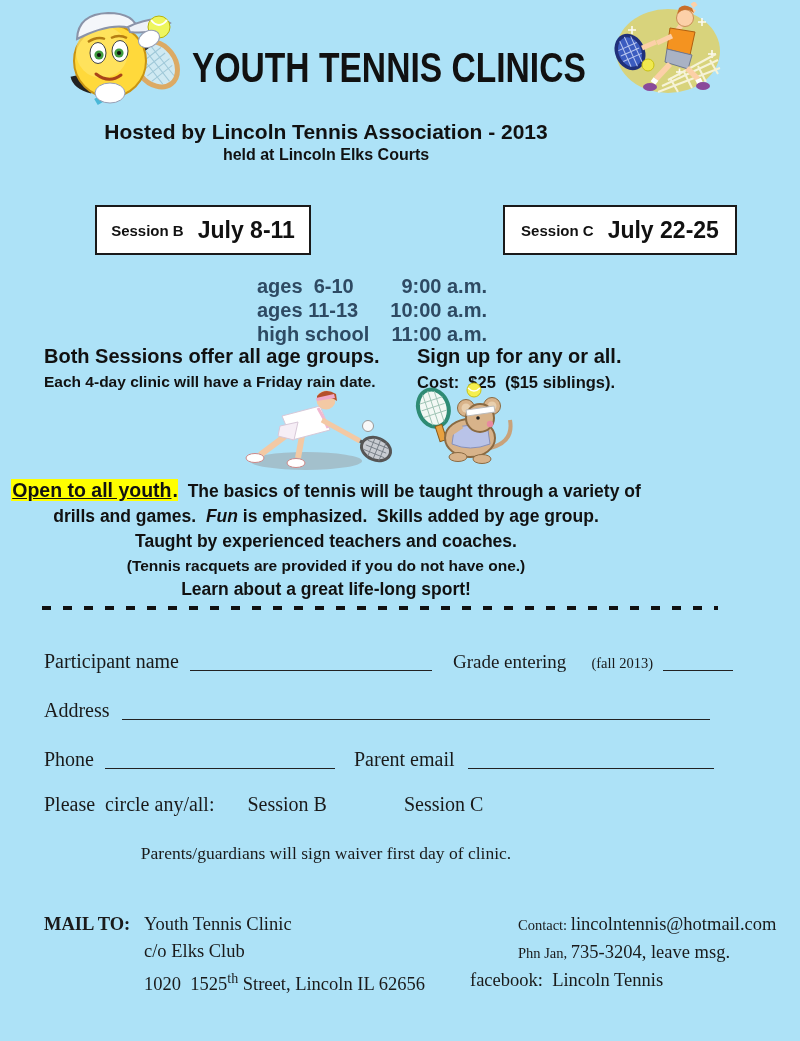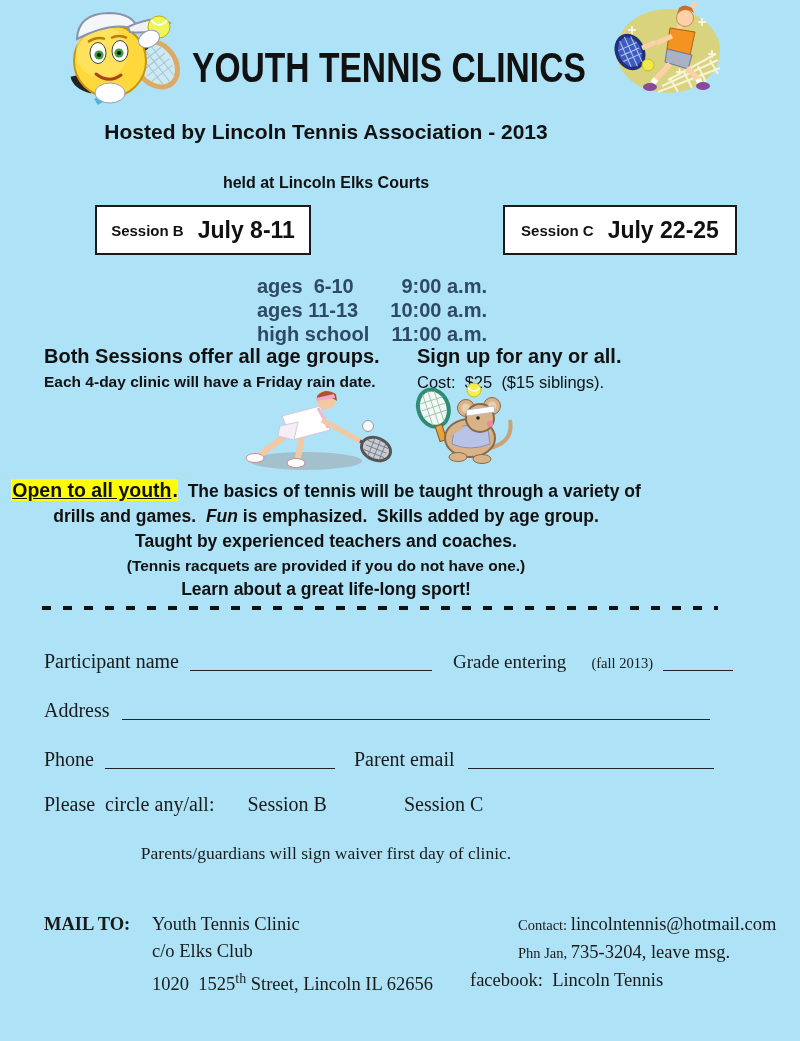--- a/index.html
+++ b/index.html
@@ -7,34 +7,34 @@
         font-family:"Liberation Sans",sans-serif;color:#111;}
   .abs{position:absolute;}
   .serif{font-family:"Liberation Serif",serif;color:#1a1a1a;}
   .b{font-weight:bold;}
   .pre{white-space:pre;}
   .center{left:0;width:652px;text-align:center;}
   .nowrap{white-space:nowrap;}
 
   .title{font-size:42px;font-weight:bold;letter-spacing:0px;transform:scaleX(.8);transform-origin:left top;white-space:pre;}
   .hosted{font-size:21px;font-weight:bold;}
-  .heldat{font-size:16px;font-weight:bold;margin-top:28px;}
+  .heldat{font-size:16px;font-weight:bold;}
 
   .session-box{background:#fff;border:2px solid #1a1a1a;display:flex;align-items:center;justify-content:center;gap:14px;}
   .session-name{font-size:15px;font-weight:bold;}
   .session-dates{font-size:23px;font-weight:bold;}
 
   .sched{color:#2e4a63;font-weight:bold;font-size:20px;line-height:24px;}
   .sched-row{display:flex;}
   .sched-group{width:132px;white-space:pre;}
   .sched-time{width:98px;text-align:right;white-space:pre;}
 
   .lead{font-size:20px;font-weight:bold;line-height:26px;}
   .sub{font-size:15.5px;font-weight:bold;line-height:26px;}
-  .sub2{font-size:16.5px;font-weight:normal;line-height:26px;}
+  .sub2{font-size:16.5px;font-weight:bold;line-height:26px;}
 
   .desc{text-align:center;}
   .desc-line{display:block;white-space:pre;font-size:17.5px;font-weight:bold;line-height:25px;}
   .desc-line.small{font-size:15.5px;line-height:23px;}
   .hl{background:#ffff00;font-size:19.5px;text-decoration:underline;padding:0 1px;}
   .hl-period{background:#ffff00;font-size:19.5px;}
   .ital{font-style:italic;}
 
   .dashes{height:4px;background:repeating-linear-gradient(90deg,#111 0 9px,transparent 9px 21px);}
 
@@ -223,21 +223,21 @@
   <div class="abs serif frm" style="left:44px;top:793px">
     <span class="pre">Please  circle any/all:</span>
     <span style="margin-left:28px">Session B</span>
     <span style="margin-left:72px">Session C</span>
   </div>
 
   <div class="abs center serif note" style="top:843px">Parents/guardians will sign waiver first day of clinic.</div>
 
   <div class="abs serif foot b" style="left:44px;top:911px">MAIL TO:</div>
 
-  <div class="abs serif foot" style="left:152px;top:911px">
+  <div class="abs serif foot" style="left:144px;top:911px">
     <div>Youth Tennis Clinic</div>
     <div>c/o Elks Club</div>
     <div><span class="pre">1020  1525</span><sup>th</sup><span class="pre"> Street, Lincoln IL 62656</span></div>
   </div>
 
   <div class="abs serif foot" style="left:470px;top:911px">
     <div><span class="small-serif pre">Contact: </span><span>lincolntennis@hotmail.com</span></div>
     <div><span class="small-serif pre">Phn Jan, </span><span>735-3204, leave msg.</span></div>
     <div class="pre">facebook:  Lincoln Tennis</div>
   </div>

